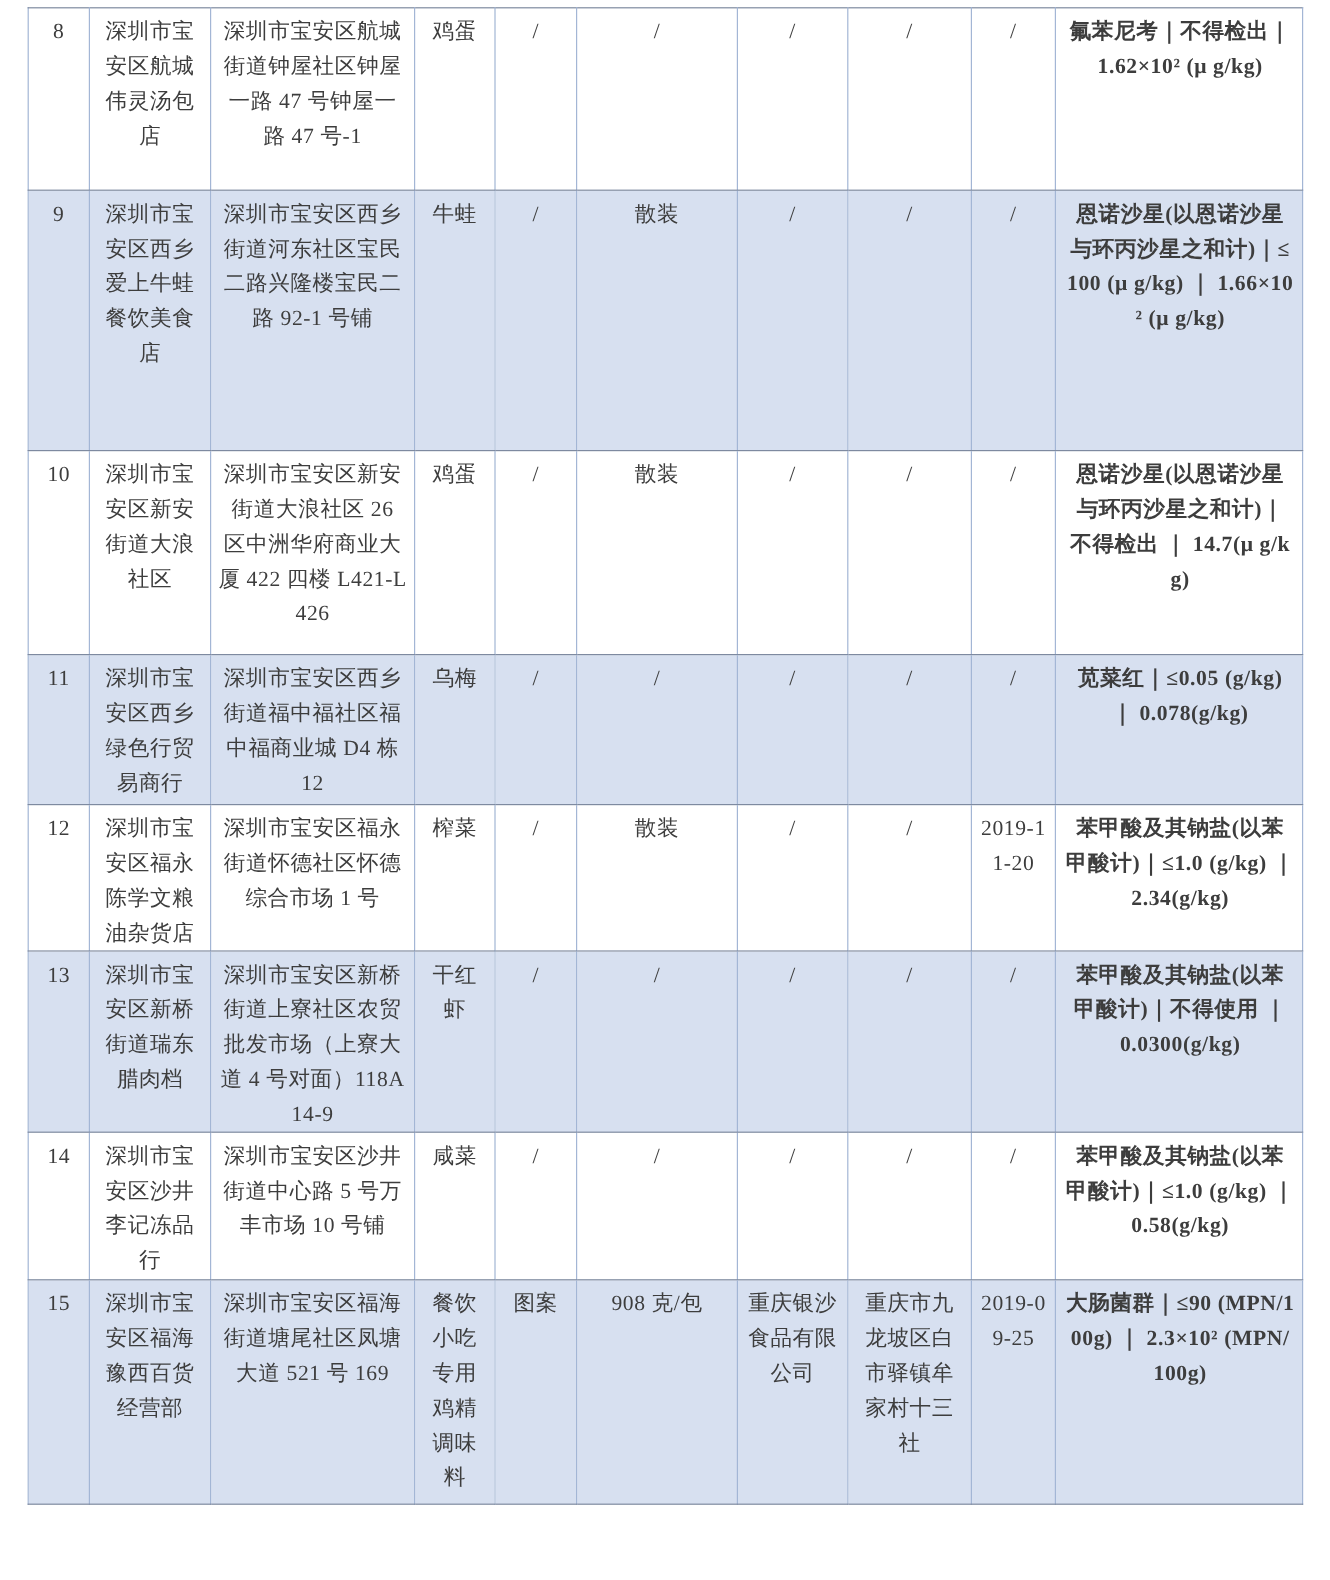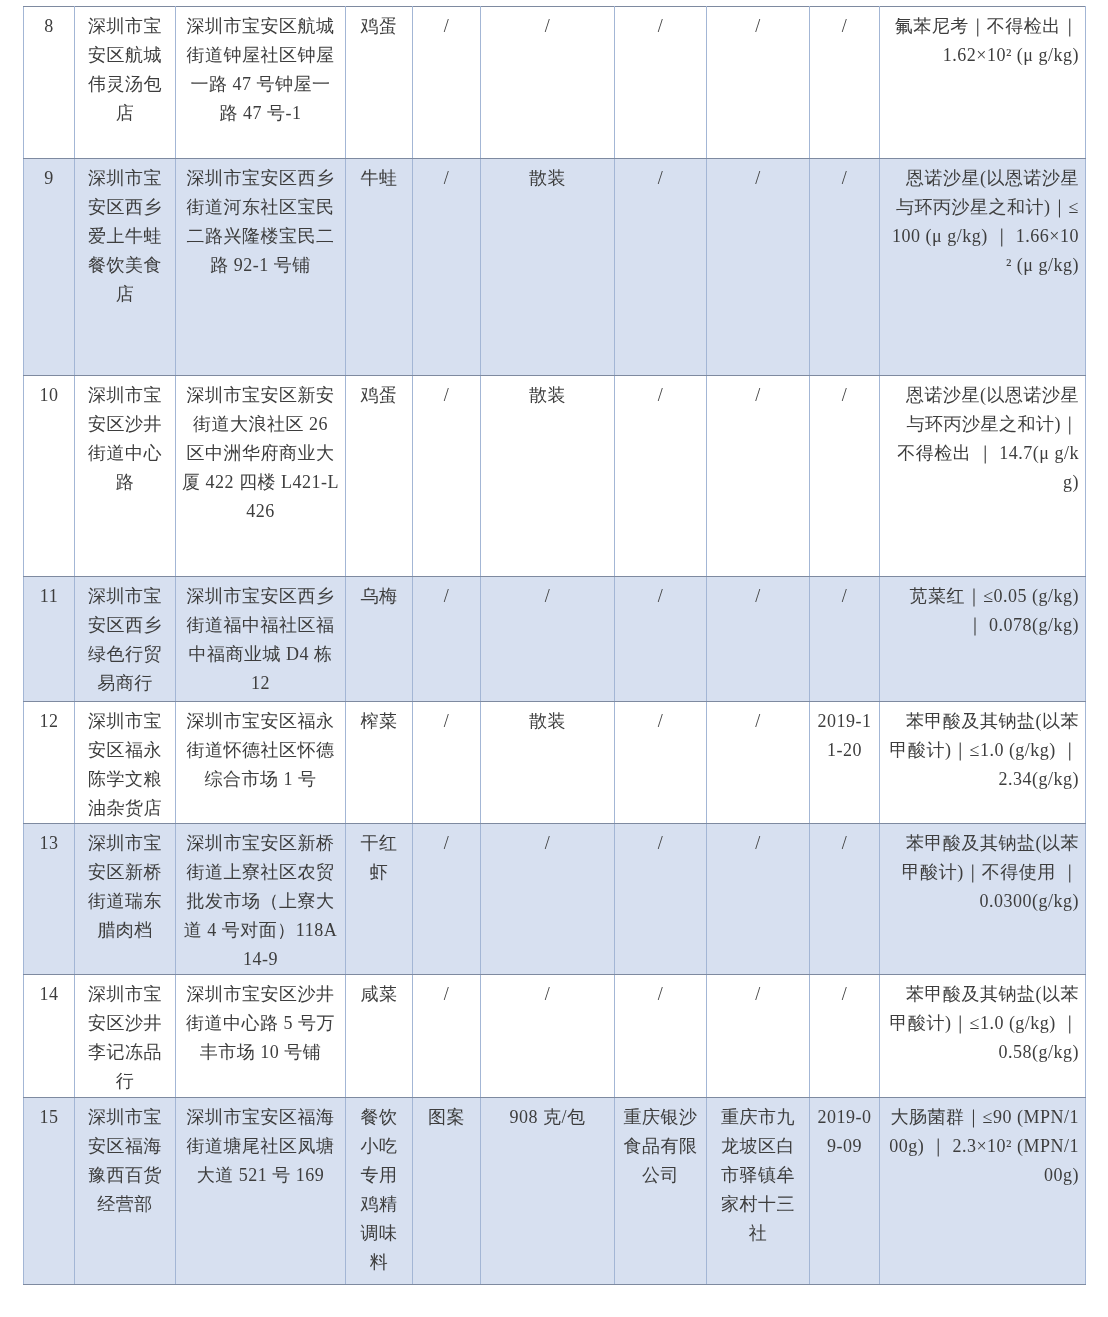--- a/index.html
+++ b/index.html
@@ -17,24 +17,24 @@
     vertical-align:top;
     text-align:center;
     padding:5px 6px 0 6px;
     font-size:18px;line-height:29px;letter-spacing:.5px;
     border-left:1px solid #a3b6d5;border-right:1px solid #a3b6d5;
     border-top:1px solid #7e8aa0;border-bottom:1px solid #7e8aa0;
     word-break:break-all;overflow:hidden;
     background:#ffffff;
   }
   tbody tr:nth-child(even) td{background:var(--stripe,#d7e0f0);}
-  td.col-result{text-align:right;padding-left:8px;padding-right:6px;}
+  td.col-result{text-align:center;padding-left:8px;padding-right:6px;font-weight:bold;}
   tr.r0{height:152px}
   tr.r1{height:217px}
-  tr.r2{height:201px}
+  tr.r2{height:170px}
   tr.r3{height:125px}
   tr.r4{height:119px}
   tr.r5{height:134px}
   tr.r6{height:123px}
   tr.r7{height:187px}
 </style>
 </head>
 <body>
 
 <div class="sheet">
@@ -71,21 +71,21 @@
     <td>牛蛙</td>
     <td>/</td>
     <td>散装</td>
     <td>/</td>
     <td>/</td>
     <td>/</td>
     <td class="col-result">恩诺沙星(以恩诺沙星与环丙沙星之和计)｜≤100 (μ g/kg) ｜ 1.66×10² (μ g/kg)</td>
   </tr>
         <tr class="r2">
     <td>10</td>
-    <td>深圳市宝安区沙井街道中心路</td>
+    <td>深圳市宝安区新安街道大浪社区</td>
     <td>深圳市宝安区新安街道大浪社区 26 区中洲华府商业大厦 422 四楼 L421-L426</td>
     <td>鸡蛋</td>
     <td>/</td>
     <td>散装</td>
     <td>/</td>
     <td>/</td>
     <td>/</td>
     <td class="col-result">恩诺沙星(以恩诺沙星与环丙沙星之和计)｜不得检出 ｜ 14.7(μ g/kg)</td>
   </tr>
         <tr class="r3">
@@ -138,18 +138,18 @@
   </tr>
         <tr class="r7">
     <td>15</td>
     <td>深圳市宝安区福海豫西百货经营部</td>
     <td>深圳市宝安区福海街道塘尾社区凤塘大道 521 号 169</td>
     <td>餐饮小吃专用鸡精调味料</td>
     <td>图案</td>
     <td>908 克/包</td>
     <td>重庆银沙食品有限公司</td>
     <td>重庆市九龙坡区白市驿镇牟家村十三社</td>
-    <td>2019-09-09</td>
+    <td>2019-09-25</td>
     <td class="col-result">大肠菌群｜≤90 (MPN/100g) ｜ 2.3×10² (MPN/100g)</td>
   </tr>
       </tbody>
   </table>
 </div>
 
 </body></html>

